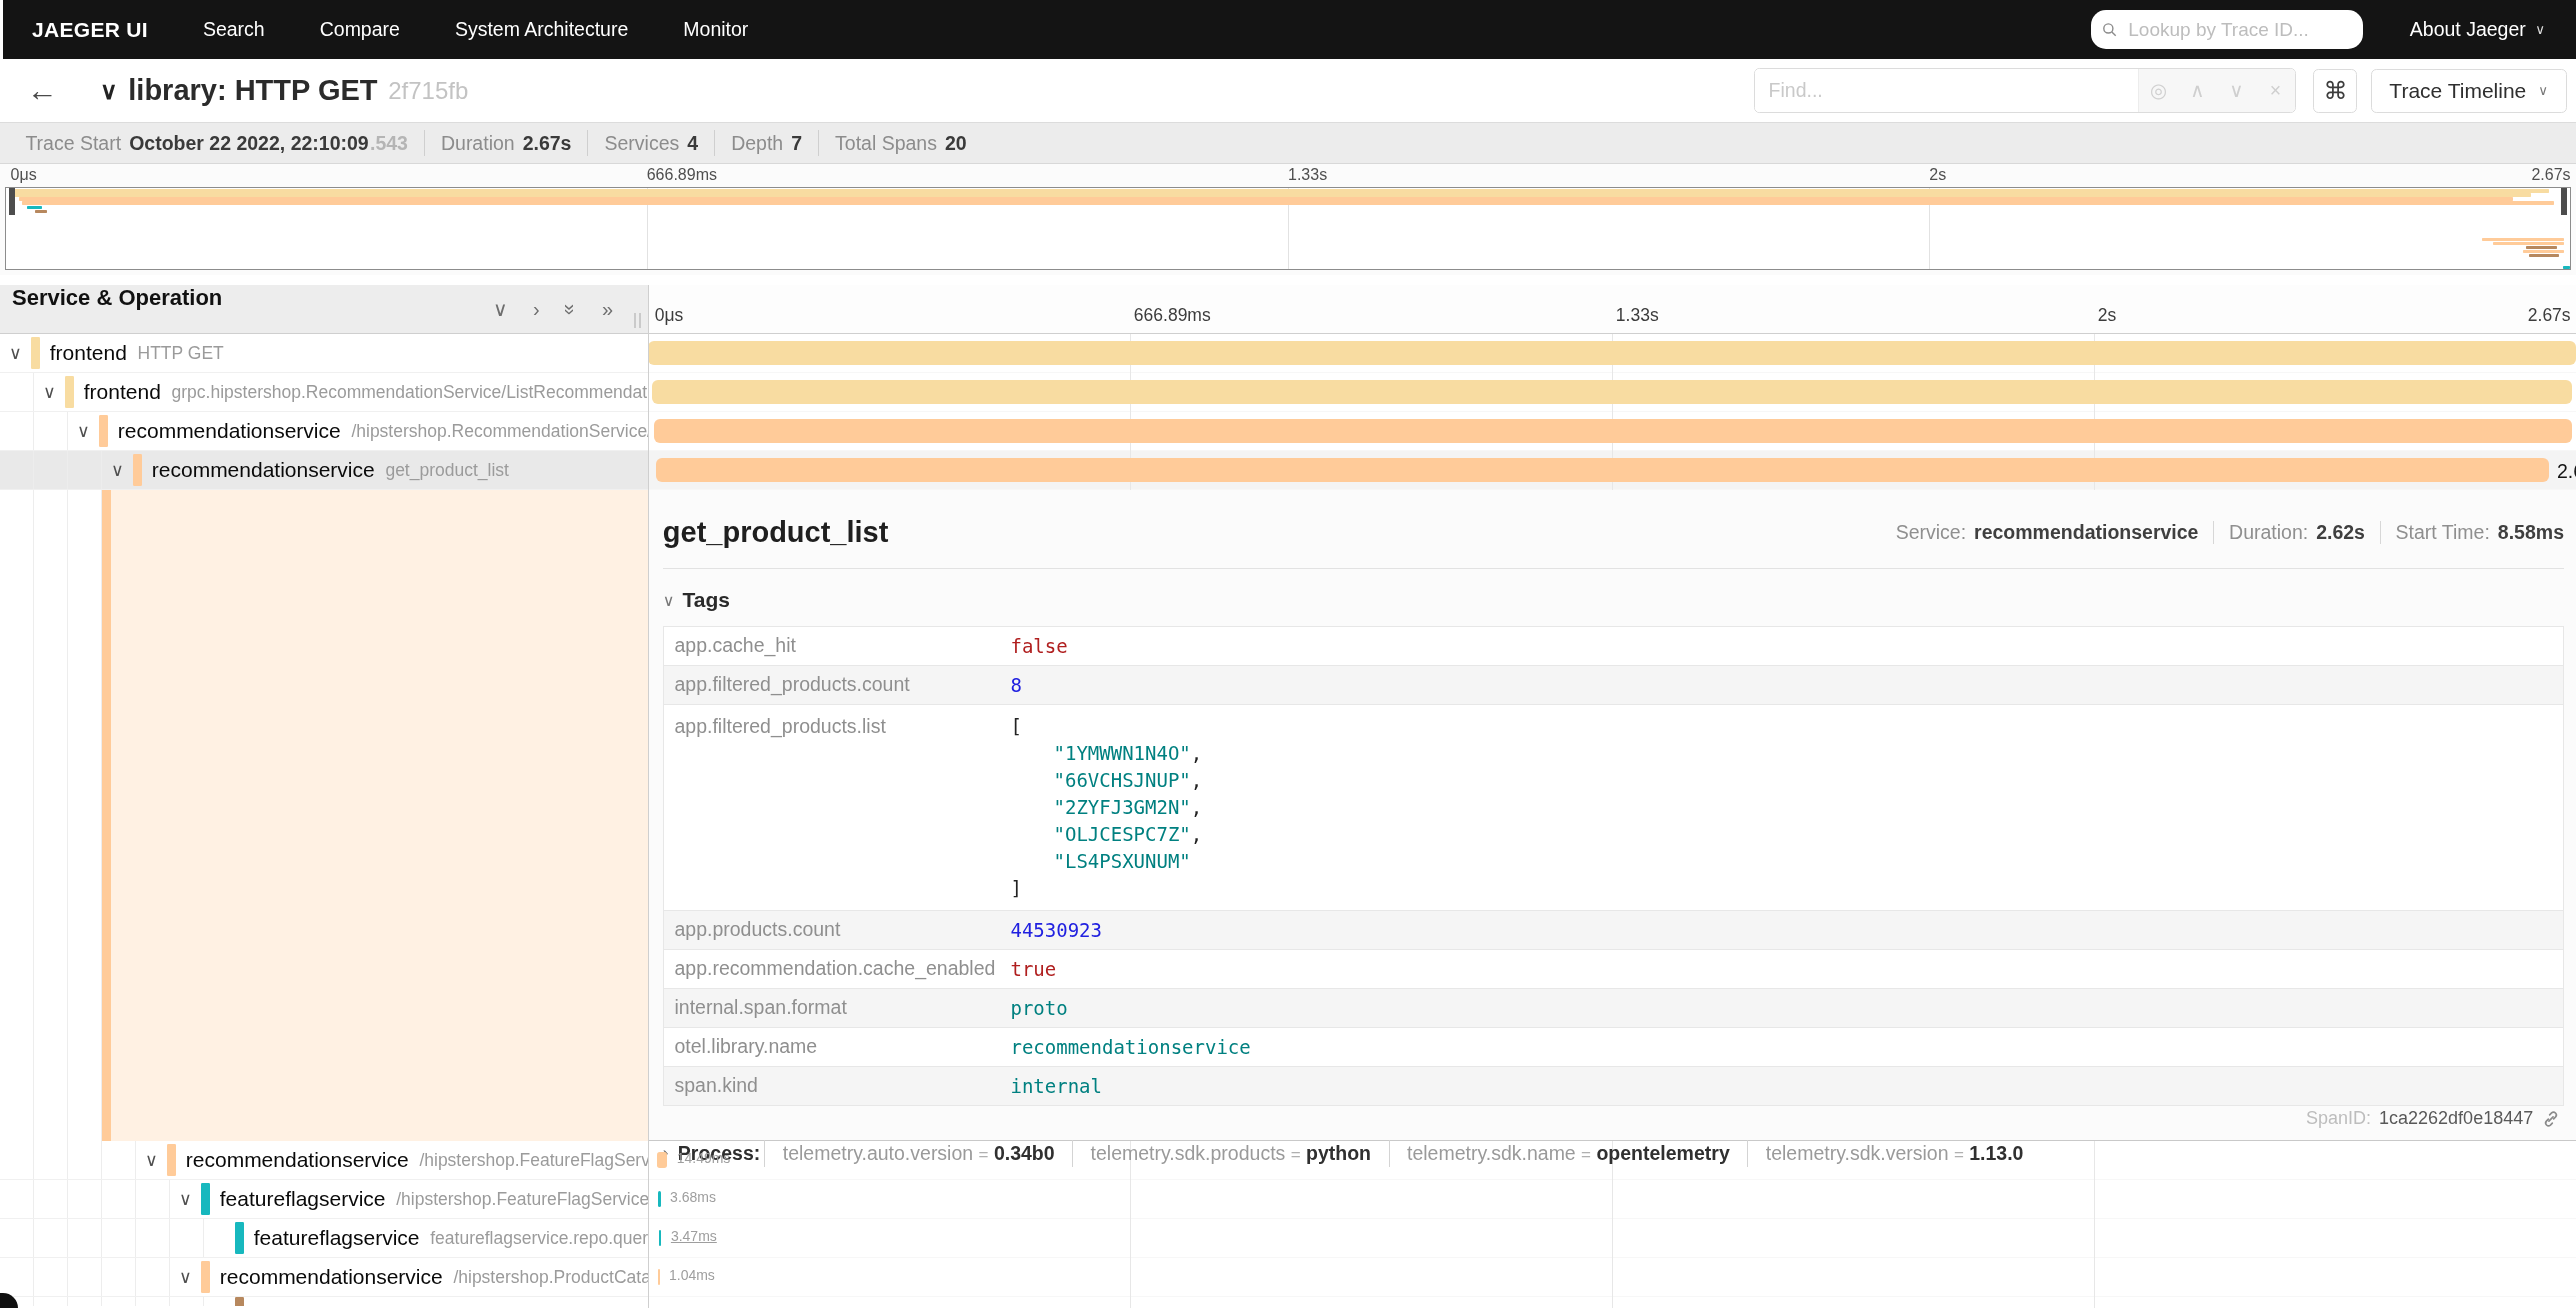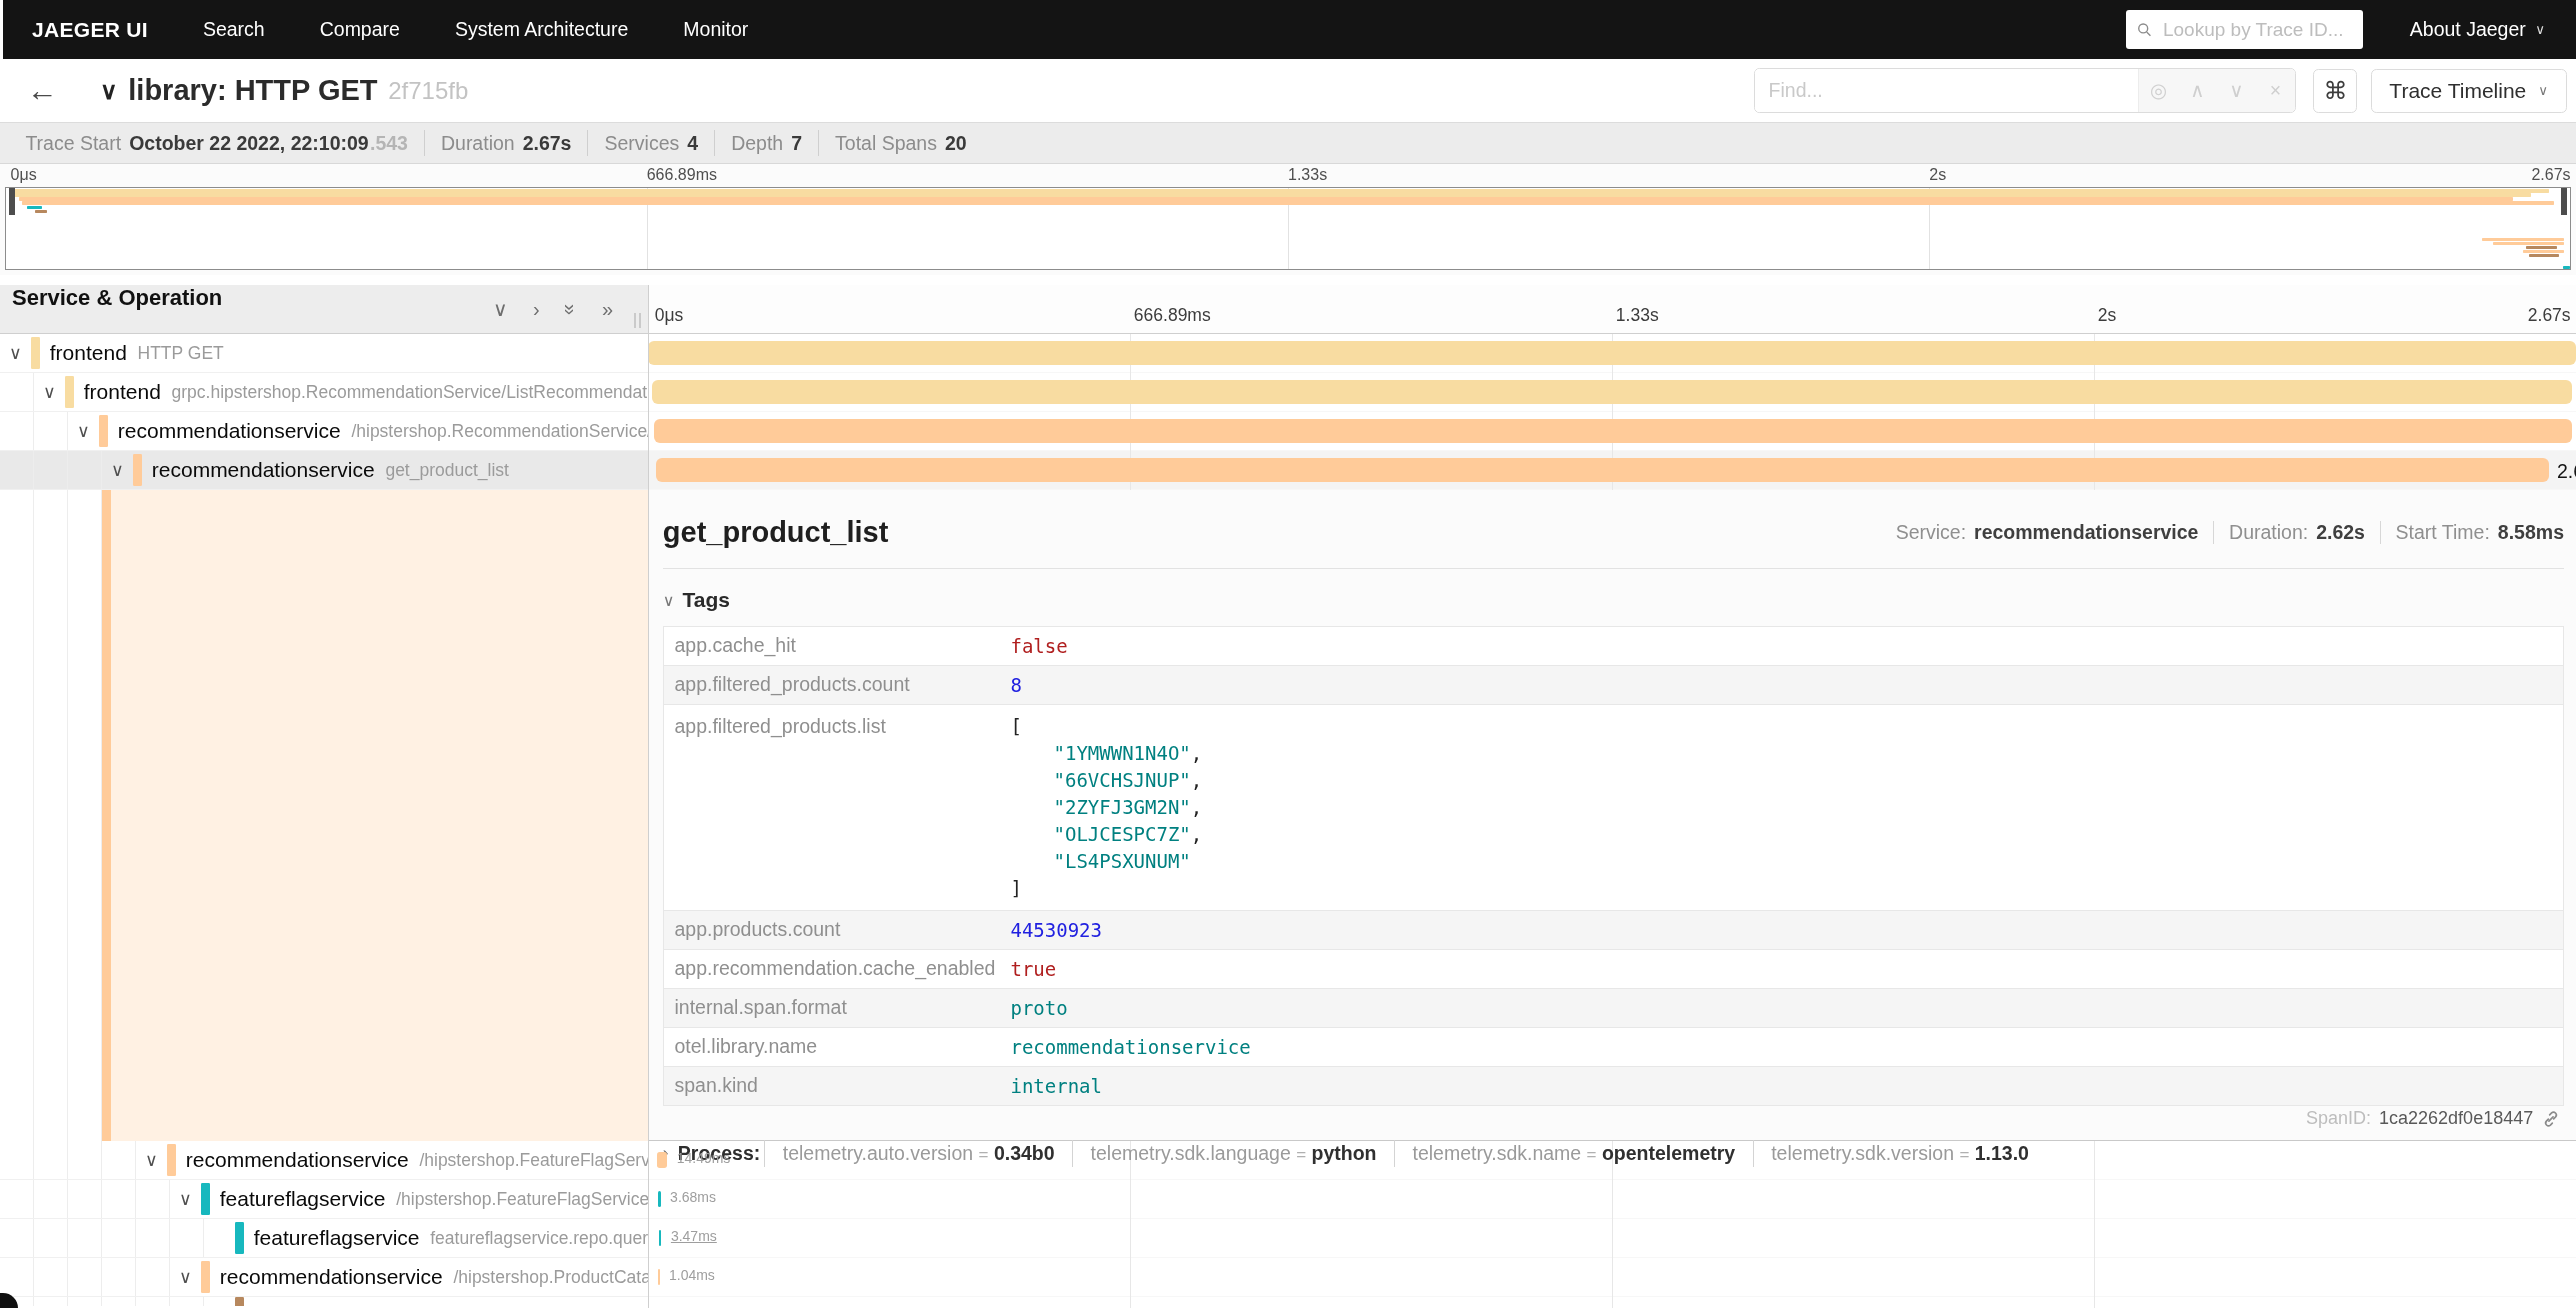--- a/index.html
+++ b/index.html
@@ -4,21 +4,21 @@
 <style>
   html,body{margin:0;padding:0;}
   body{width:2576px;height:1308px;overflow:hidden;position:relative;background:#fff;
        font-family:"Liberation Sans",sans-serif;-webkit-font-smoothing:antialiased;}
 
   
   .topnav{position:absolute;top:0;left:3px;right:0;height:59px;background:#141414;display:flex;align-items:center;z-index:20;}
   .brand{font-weight:bold;font-size:21px;color:#fff;margin-left:29px;letter-spacing:0.3px;}
   .nav-item{font-size:19.5px;color:#fff;margin-left:55px;}
   .nav-right{margin-left:auto;display:flex;align-items:center;margin-right:31px;gap:47px;}
-  .lookup{width:237px;height:39px;background:#fff;border-radius:3px;display:flex;align-items:center;padding:0 10.7px;gap:8px;box-sizing:border-box;}
+  .lookup{width:272px;height:39px;background:#fff;border-radius:15px;display:flex;align-items:center;padding:0 10.7px;gap:8px;box-sizing:border-box;}
   .lookup input{border:none;outline:none;font-size:19px;color:#333;width:100%;background:transparent;font-family:inherit;}
   .lookup input::placeholder{color:#bdbdbd;}
   .about{font-size:19.5px;color:#fff;display:flex;align-items:center;gap:9.4px;}
   .about .caret{font-size:13.4px;color:#ddd;}
 
   
   .toolbar{position:absolute;top:59px;left:0;right:0;height:63px;background:#fff;display:flex;align-items:center;z-index:10;}
   .back{font-size:31px;color:#4a4a4a;margin-left:27px;}
   .title-chev{font-size:24px;font-weight:bold;color:#222;margin-left:42px;}
   .trace-title{font-size:29px;font-weight:bold;color:#2b2b2b;margin-left:10.7px;white-space:nowrap;}
@@ -387,21 +387,21 @@
         </div>
         <div class="kv-row">
           <span class="kv-key">span.kind</span>
           <span class="kv-val v-str">internal</span>
         </div>
       </div>
       <div class="dp-process">
         <span class="dp-proc-chev">›</span>
         <span class="dp-proc-label">Process:</span>
         <span class="proc-item"><span>telemetry.auto.version</span><span class="proc-eq">=</span><span class="proc-val">0.34b0</span></span>
-        <span class="proc-item"><span>telemetry.sdk.language</span><span class="proc-eq">=</span><span class="proc-val">python</span></span>
+        <span class="proc-item"><span>telemetry.sdk.products</span><span class="proc-eq">=</span><span class="proc-val">python</span></span>
         <span class="proc-item"><span>telemetry.sdk.name</span><span class="proc-eq">=</span><span class="proc-val">opentelemetry</span></span>
         <span class="proc-item"><span>telemetry.sdk.version</span><span class="proc-eq">=</span><span class="proc-val">1.13.0</span></span>
       </div>
       <div class="dp-spanid">
         <span class="spanid-label">SpanID:</span>
         <span class="spanid-val">1ca2262df0e18447</span>
         <svg class="link-icon" viewBox="0 0 24 24" fill="none" stroke="#8a8a8a" stroke-width="2" stroke-linecap="round">
             <path d="M9.5 14.5l5-5"></path>
             <path d="M8.8 12.2l-2.3 2.3a3.4 3.4 0 0 0 4.8 4.8l2.3-2.3"></path>
             <path d="M15.2 11.8l2.3-2.3a3.4 3.4 0 0 0-4.8-4.8l-2.3 2.3"></path>

